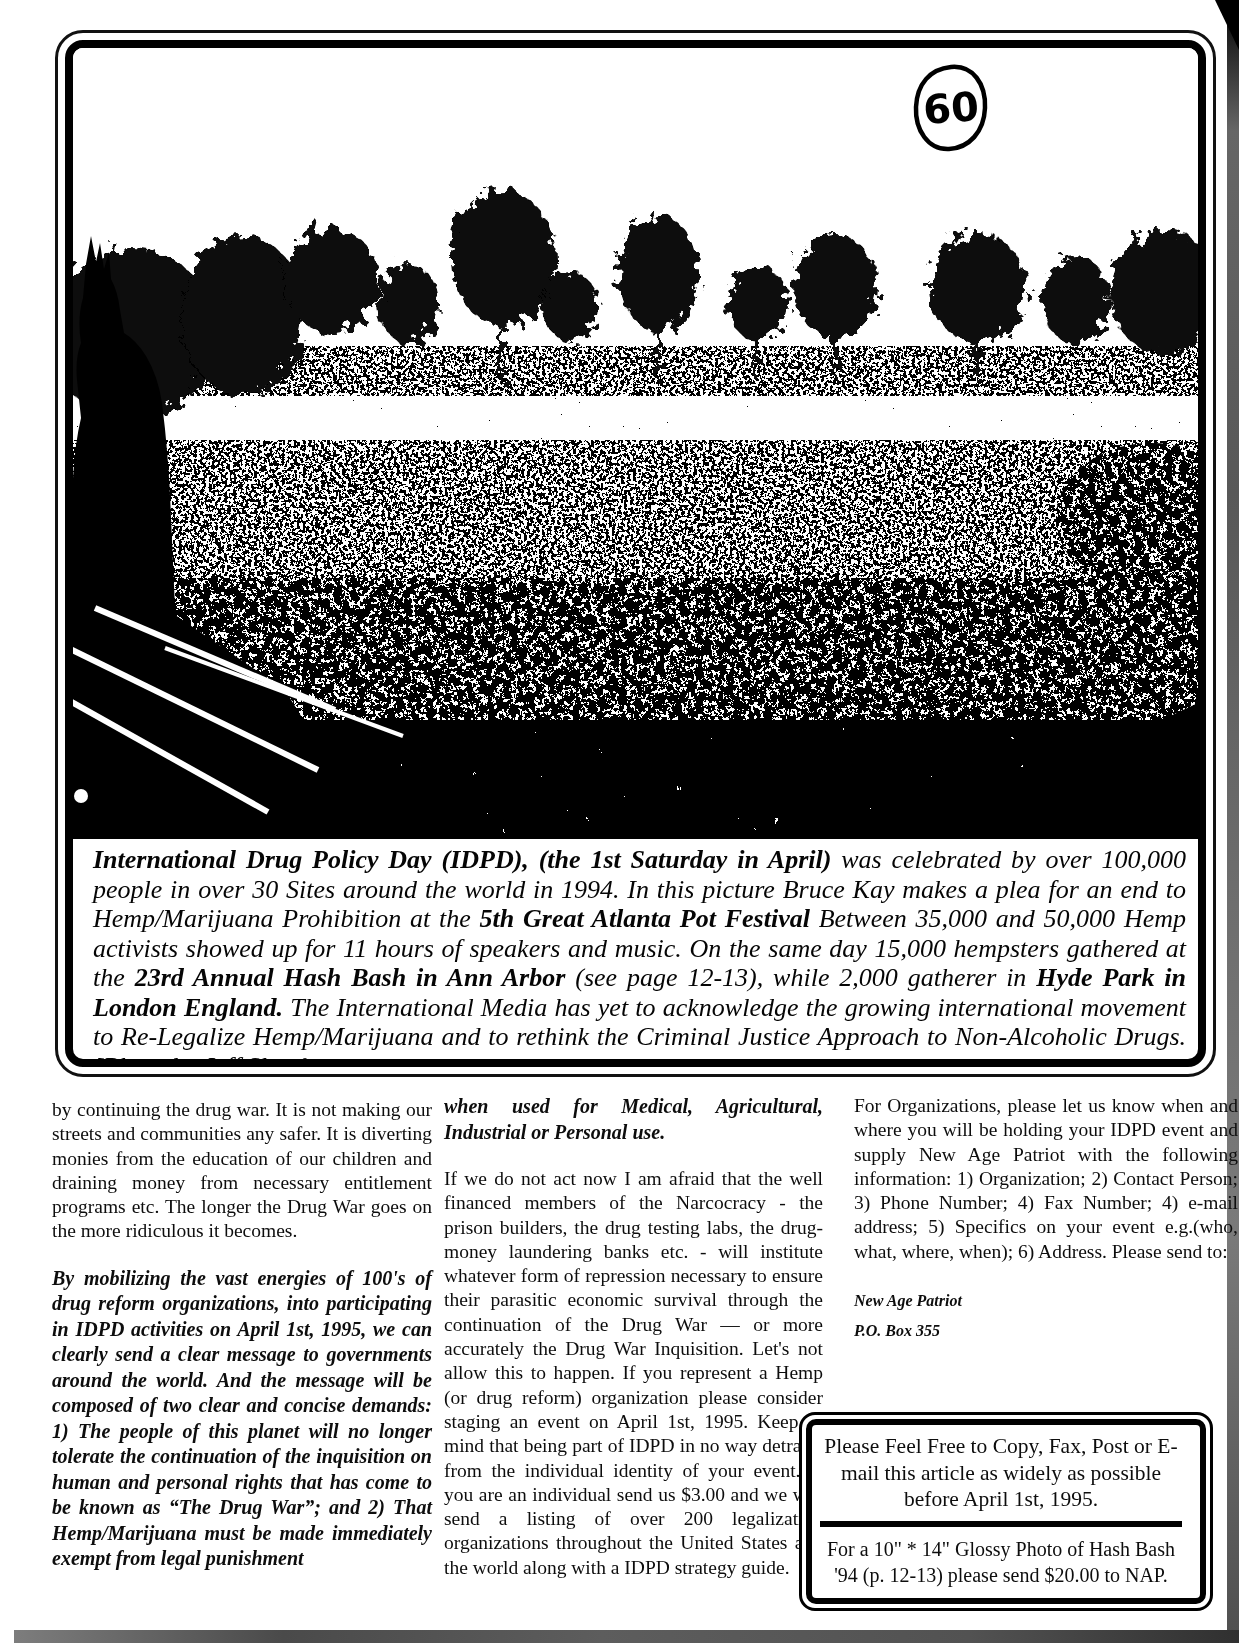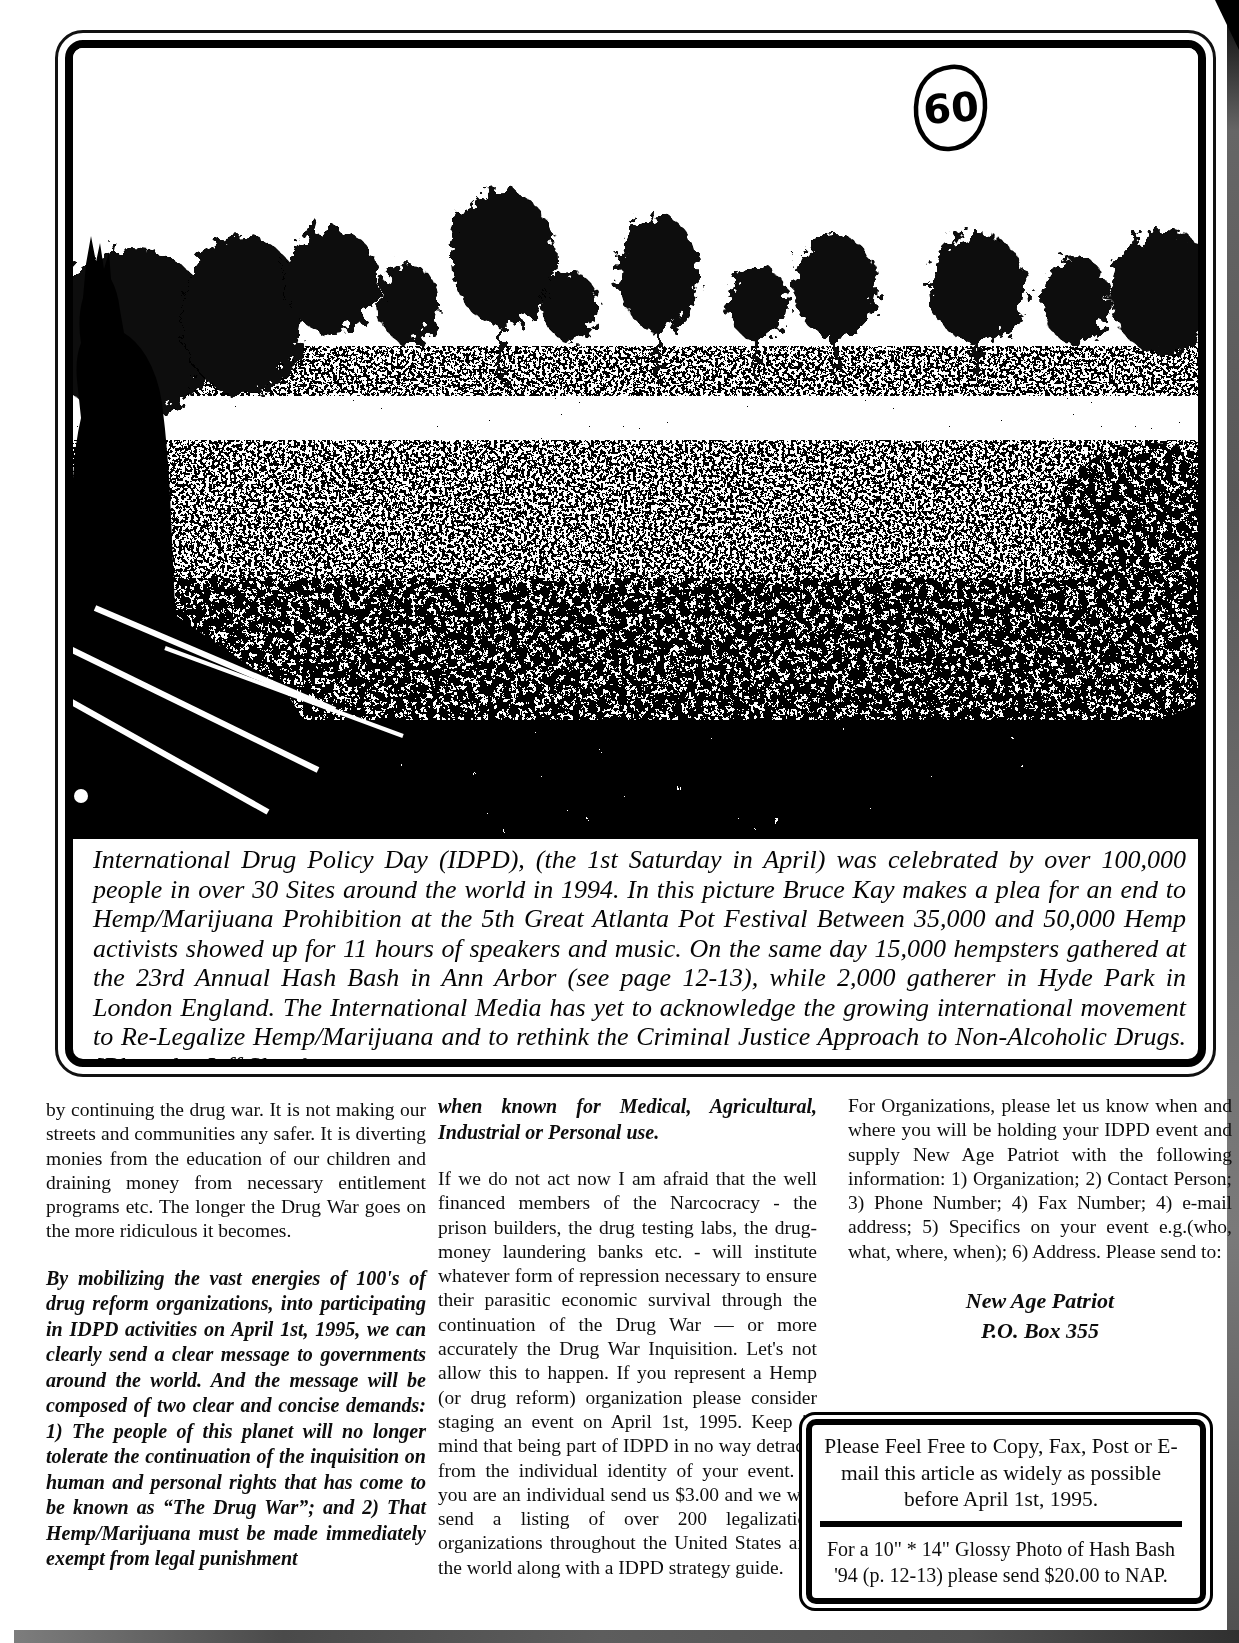--- a/index.html
+++ b/index.html
@@ -21,30 +21,30 @@
     border:3px solid #111;border-radius:28px;padding:7px;box-sizing:border-box;background:#fff;}
   .frame-inner{width:100%;height:100%;border:8px solid #000;border-radius:18px;
     box-sizing:border-box;overflow:hidden;background:#fff;display:flex;flex-direction:column;}
   .photo{position:relative;height:788px;background:#fff;overflow:hidden;flex:none;}
   .photo svg.scene{position:absolute;left:0;top:0;width:100%;height:100%;}
   .pagenum{position:absolute;left:836px;top:14px;width:84px;height:92px;}
   .pagenum text{font-family:"DejaVu Sans",sans-serif;font-size:40px;font-weight:bold;fill:#000;}
   
   .caption{flex:1;border-top:3px solid #000;padding:6px 12px 8px 20px;
     font-style:italic;font-size:26px;line-height:29.5px;text-align:justify;color:#050505;}
-  .caption .seg-b{font-weight:normal;}
+  .caption .seg-b{font-weight:bold;}
   
-  .col{position:absolute;text-align:justify;font-size:19.5px;line-height:24.3px;}
+  .col{position:absolute;text-align:justify;font-size:19.5px;line-height:24.3px;margin-left:6px;}
   .col p{margin:0 0 22px 0;}
   .bi{font-weight:bold;font-style:italic;font-size:20px;line-height:25.5px;}
   .col-1{left:46px;top:1098px;width:380px;}
   .col-2{left:438px;top:1094px;width:379px;}
   .col-3{left:848px;top:1094px;width:384px;}
-  .address{margin-top:14px;text-align:center;font-weight:bold;font-style:italic;
-    font-size:22px;line-height:30px;}
+  .address{margin-top:14px;font-weight:bold;font-style:italic;
+    font-size:16px;line-height:30px;}
   
   .notice-outer{position:absolute;left:799px;top:1412px;width:414px;
     border:3px solid #000;border-radius:16px;padding:4px;box-sizing:border-box;background:#fff;}
   .notice-inner{border:6px solid #000;border-radius:10px;padding:8px 12px 10px 2px;text-align:center;}
   .notice-top{font-size:21.5px;line-height:26.5px;}
   .notice-rule{height:6px;background:#000;margin:8px 6px 9px 6px;}
   .notice-bottom{font-size:20px;line-height:26px;}
 </style>
 </head>
 <body>
@@ -161,21 +161,21 @@
     <div class="caption"><span class="seg-b">International Drug Policy Day (IDPD), (the 1st Saturday in April)</span><span>  was celebrated by over 100,000 people in over 30 Sites around the world in 1994.   In this picture Bruce Kay makes a plea for an end to Hemp/Marijuana Prohibition at the </span><span class="seg-b">5th Great Atlanta Pot Festival</span><span>  Between 35,000 and 50,000 Hemp activists showed up for 11 hours of speakers and music.   On the same day 15,000 hempsters gathered at the </span><span class="seg-b">23rd Annual Hash Bash in Ann Arbor</span><span> (see page 12-13), while 2,000 gatherer in </span><span class="seg-b">Hyde Park in London England.</span><span>  The International Media has yet to acknowledge the growing international movement to Re-Legalize Hemp/Marijuana and to rethink the Criminal Justice Approach to Non-Alcoholic Drugs.  [Photo by Jeff Slate}</span></div>
   </div>
 </div>
 
 <div class="col col-1">
   <p>by continuing the drug war.  It is not making our streets and communities any safer.  It is diverting monies from the education of our children and draining money from necessary entitlement programs etc.  The longer the Drug War goes on the more ridiculous it becomes.</p>
   <p class="bi">By mobilizing the vast energies of 100's of drug reform organizations, into participating in IDPD activities on April 1st, 1995, we can clearly send a clear message to governments around the world.  And the message will be composed of two clear and concise demands: 1) The people of this planet will no longer tolerate the continuation of the inquisition on human and personal rights that has come to be known as “The Drug War”; and 2) That Hemp/Marijuana must be made immediately exempt from legal punishment</p>
 </div>
 
 <div class="col col-2">
-  <p class="bi">when known for Medical, Agricultural, Industrial or Personal use.</p>
+  <p class="bi">when used for Medical, Agricultural, Industrial or Personal use.</p>
   <p>If we do not act now I am afraid that the well financed members of the Narcocracy - the prison builders, the drug testing labs, the drug-money laundering banks etc. -  will institute whatever form of repression necessary to ensure their parasitic economic survival through the continuation of the Drug War — or more accurately the Drug War Inquisition.  Let's not allow this to happen.  If you represent a Hemp (or drug reform) organization please consider staging an event on April 1st, 1995.  Keep in mind that being part of IDPD in no way detracts from the individual identity of your event.   If you are an individual send us $3.00 and we will send a listing of over 200 legalization organizations throughout the United States and the world along with a  IDPD strategy guide.</p>
 </div>
 
 <div class="col col-3">
   <p>For  Organizations, please let us know when and where you will be holding your IDPD event and supply New Age Patriot with the following information: 1) Organization; 2) Contact Person; 3) Phone Number; 4) Fax Number; 4) e-mail address; 5) Specifics on your event e.g.(who, what, where, when); 6) Address.   Please send to:</p>
   <div class="address">
     <div>New Age Patriot</div>
     <div>P.O. Box 355</div>
   </div>
 </div>

